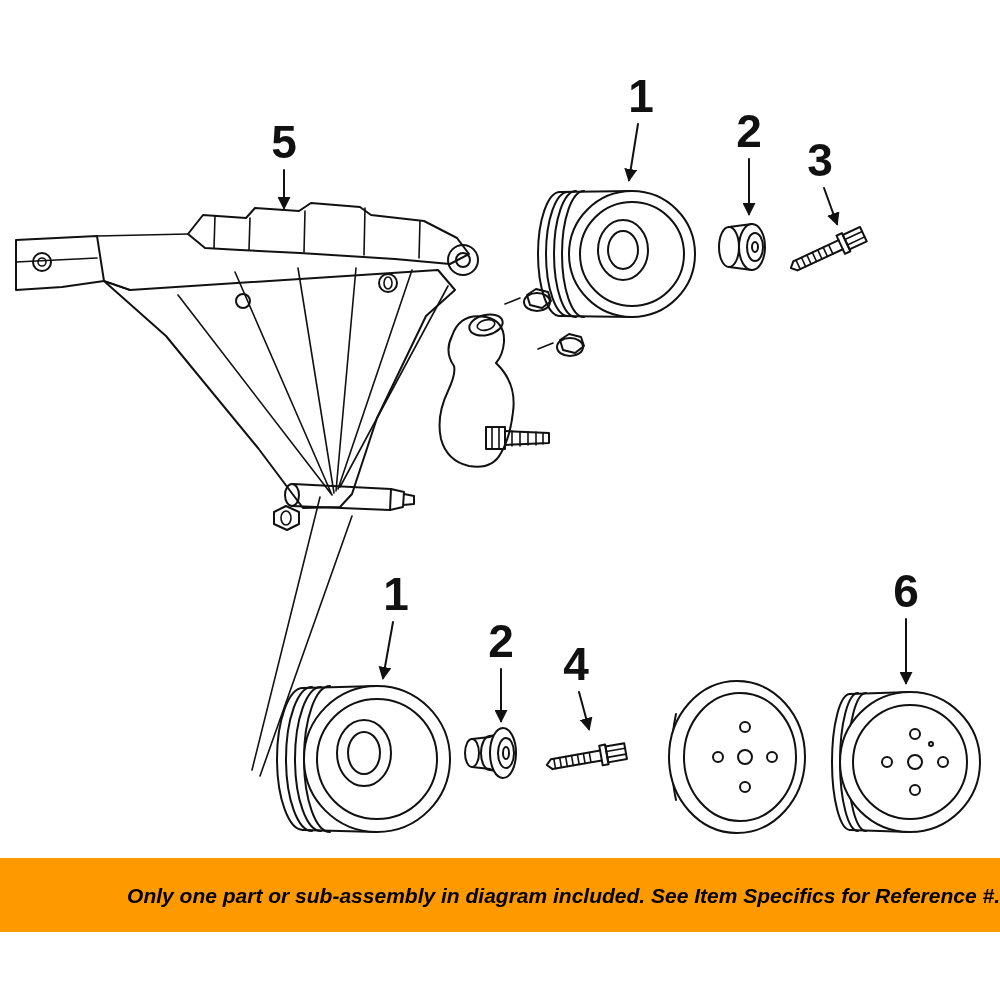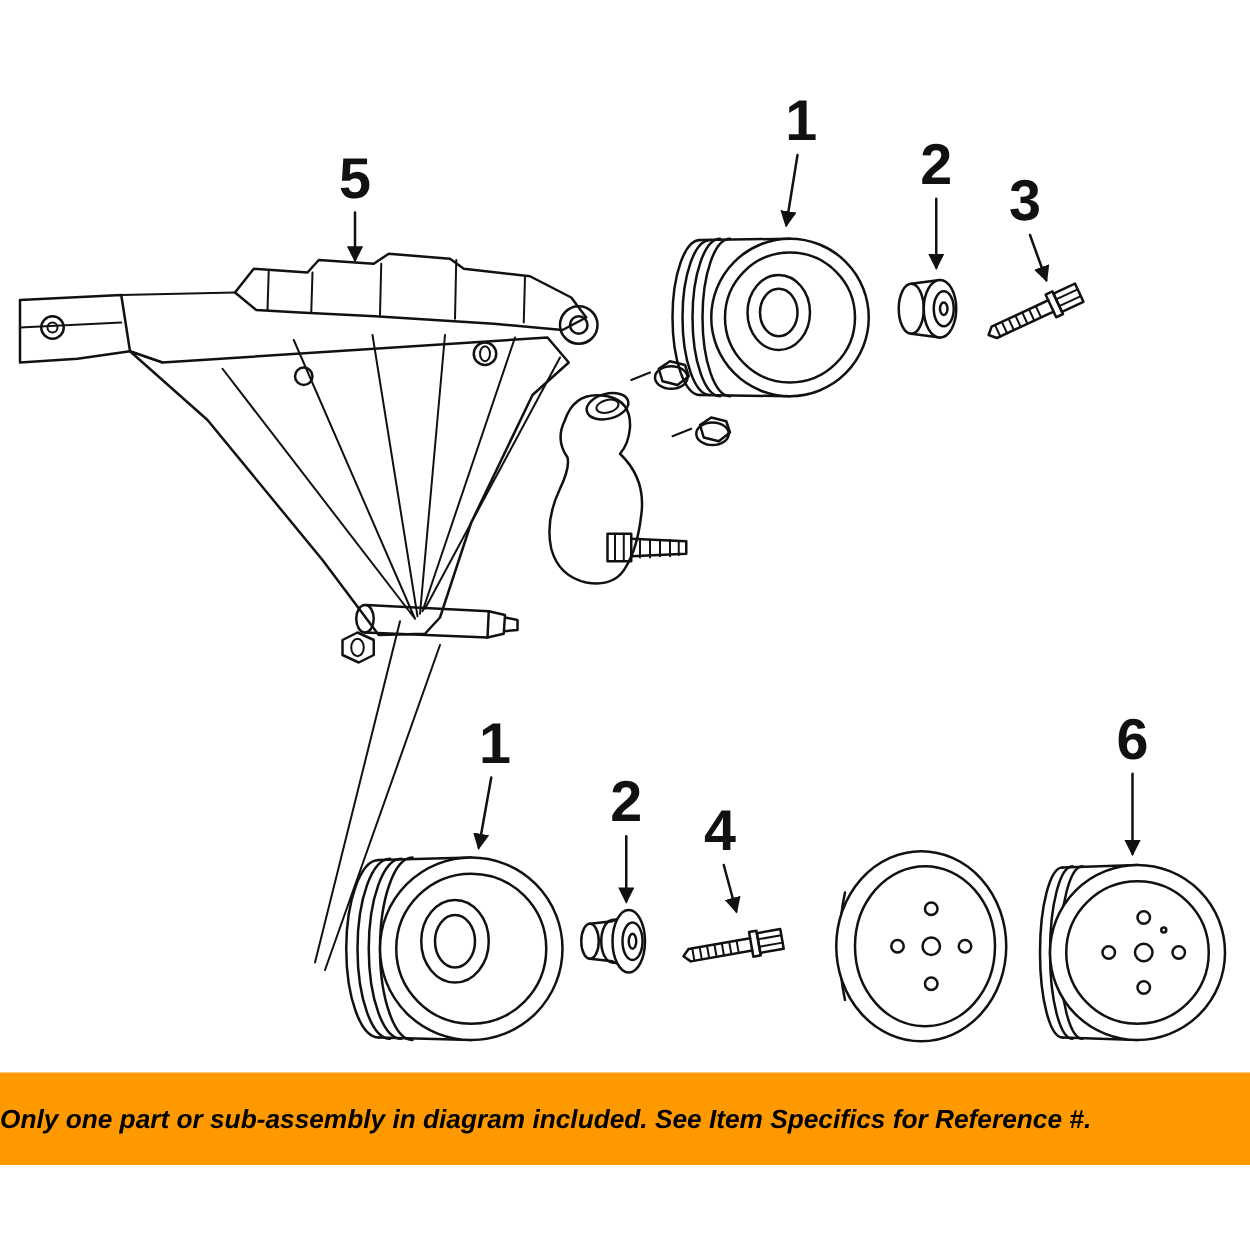--- a/index.html
+++ b/index.html
@@ -37,21 +37,21 @@
     height: 74px;
     background: #FF9900;
     color: #000000;
     font-weight: 700;
     font-style: italic;
     font-size: 21px;
     line-height: 27px;
     display: flex;
     flex-direction: column;
     justify-content: center;
-    text-align: left;
+    text-align: right;
   }
 </style>
 </head>
 <body>
 
 <div id="page">
 
   <svg width="1000" height="1000" viewBox="0 0 1000 1000">
     <defs>
       <marker id="arrow" viewBox="0 0 10 10" refX="8.5" refY="5" markerWidth="6.5" markerHeight="6.5" orient="auto-start-reverse">

